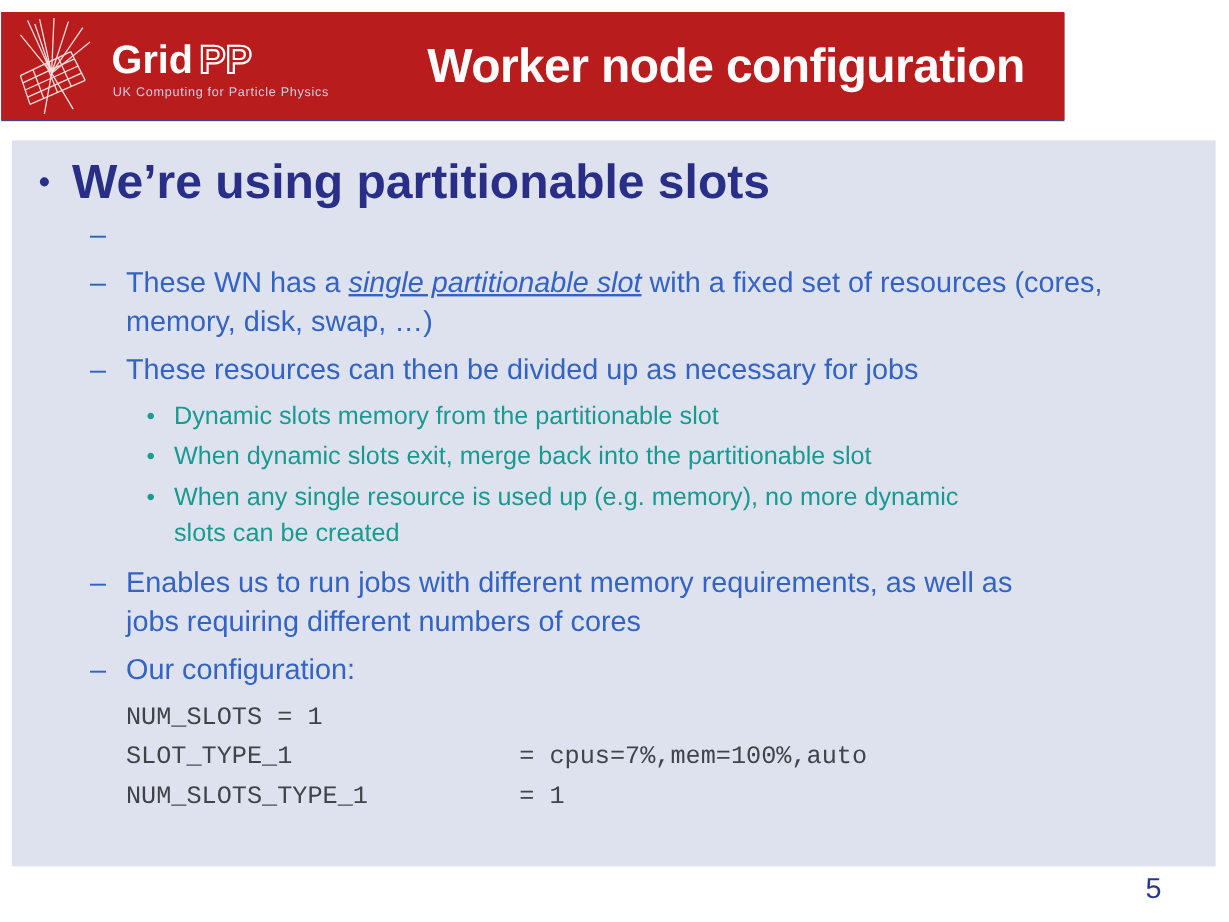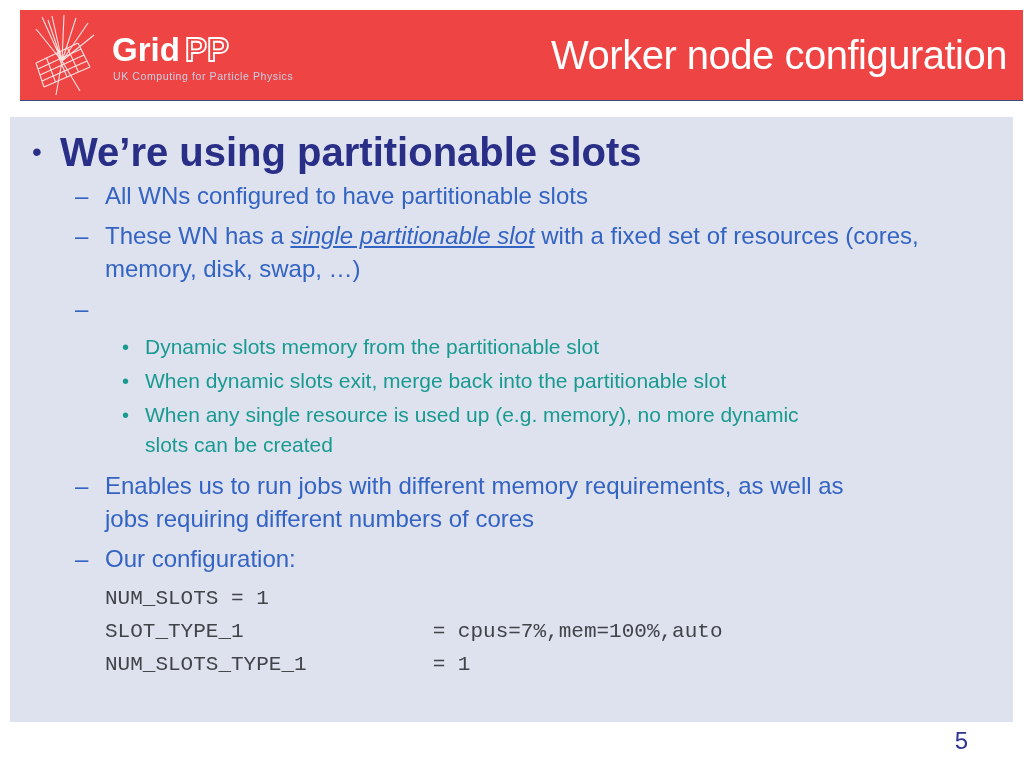--- a/index.html
+++ b/index.html
@@ -2,27 +2,27 @@
 <html><head>
 <meta charset="utf-8">
 <style>
   * { margin:0; padding:0; box-sizing:border-box; }
   html,body { width:1024px; height:768px; background:#fff; }
   body { font-family:"Liberation Sans", sans-serif; }
   .slide { position:relative; width:1024px; height:768px; background:#ffffff; overflow:hidden; }
 
   
   .header {
-    position:absolute; left:20px; top:10px; width:1003px; height:90px;
-    background:#ef4444; display:flex; align-items:center; justify-content:space-between;
+    position:absolute; left:1px; top:10px; width:886px; height:90px;
+    background:#b91c1c; display:flex; align-items:center; justify-content:space-between;
     box-shadow:0 1px 0 #3c4c7e;
   }
   .logo-svg { display:block; }
   .slide-title {
-    color:#ffffff; font-size:40px; font-weight:normal; padding-right:16px;
+    color:#ffffff; font-size:40px; font-weight:bold; padding-right:33px;
     letter-spacing:-0.5px; white-space:nowrap;
   }
 
   
   .content {
     position:absolute; left:10px; top:117px; width:1003px; height:605px;
     background:#dee2ef; padding-top:16px;
   }
 
   .row { display:flex; align-items:flex-start; }
@@ -78,30 +78,30 @@
 
   <div class="content">
 
     <div class="row row-l1">
       <span class="marker">•</span>
       <span class="txt">We’re using partitionable slots</span>
     </div>
 
     <div class="row row-l2">
       <span class="marker">–</span>
-      <span class="txt">All WNs configured to have partitionable slots</span>
     </div>
 
     <div class="row row-l2">
       <span class="marker">–</span>
       <span class="txt w-each"><span>These WN has a </span><span class="italic">single partitionable slot</span><span> with a fixed set of resources (cores, memory, disk, swap, …)</span></span>
     </div>
 
     <div class="row row-l2">
       <span class="marker">–</span>
+      <span class="txt">These resources can then be divided up as necessary for jobs</span>
     </div>
 
     <div class="row row-l3">
       <span class="marker">•</span>
       <span class="txt">Dynamic slots memory from the partitionable slot</span>
     </div>
 
     <div class="row row-l3">
       <span class="marker">•</span>
       <span class="txt">When dynamic slots exit, merge back into the partitionable slot</span>

